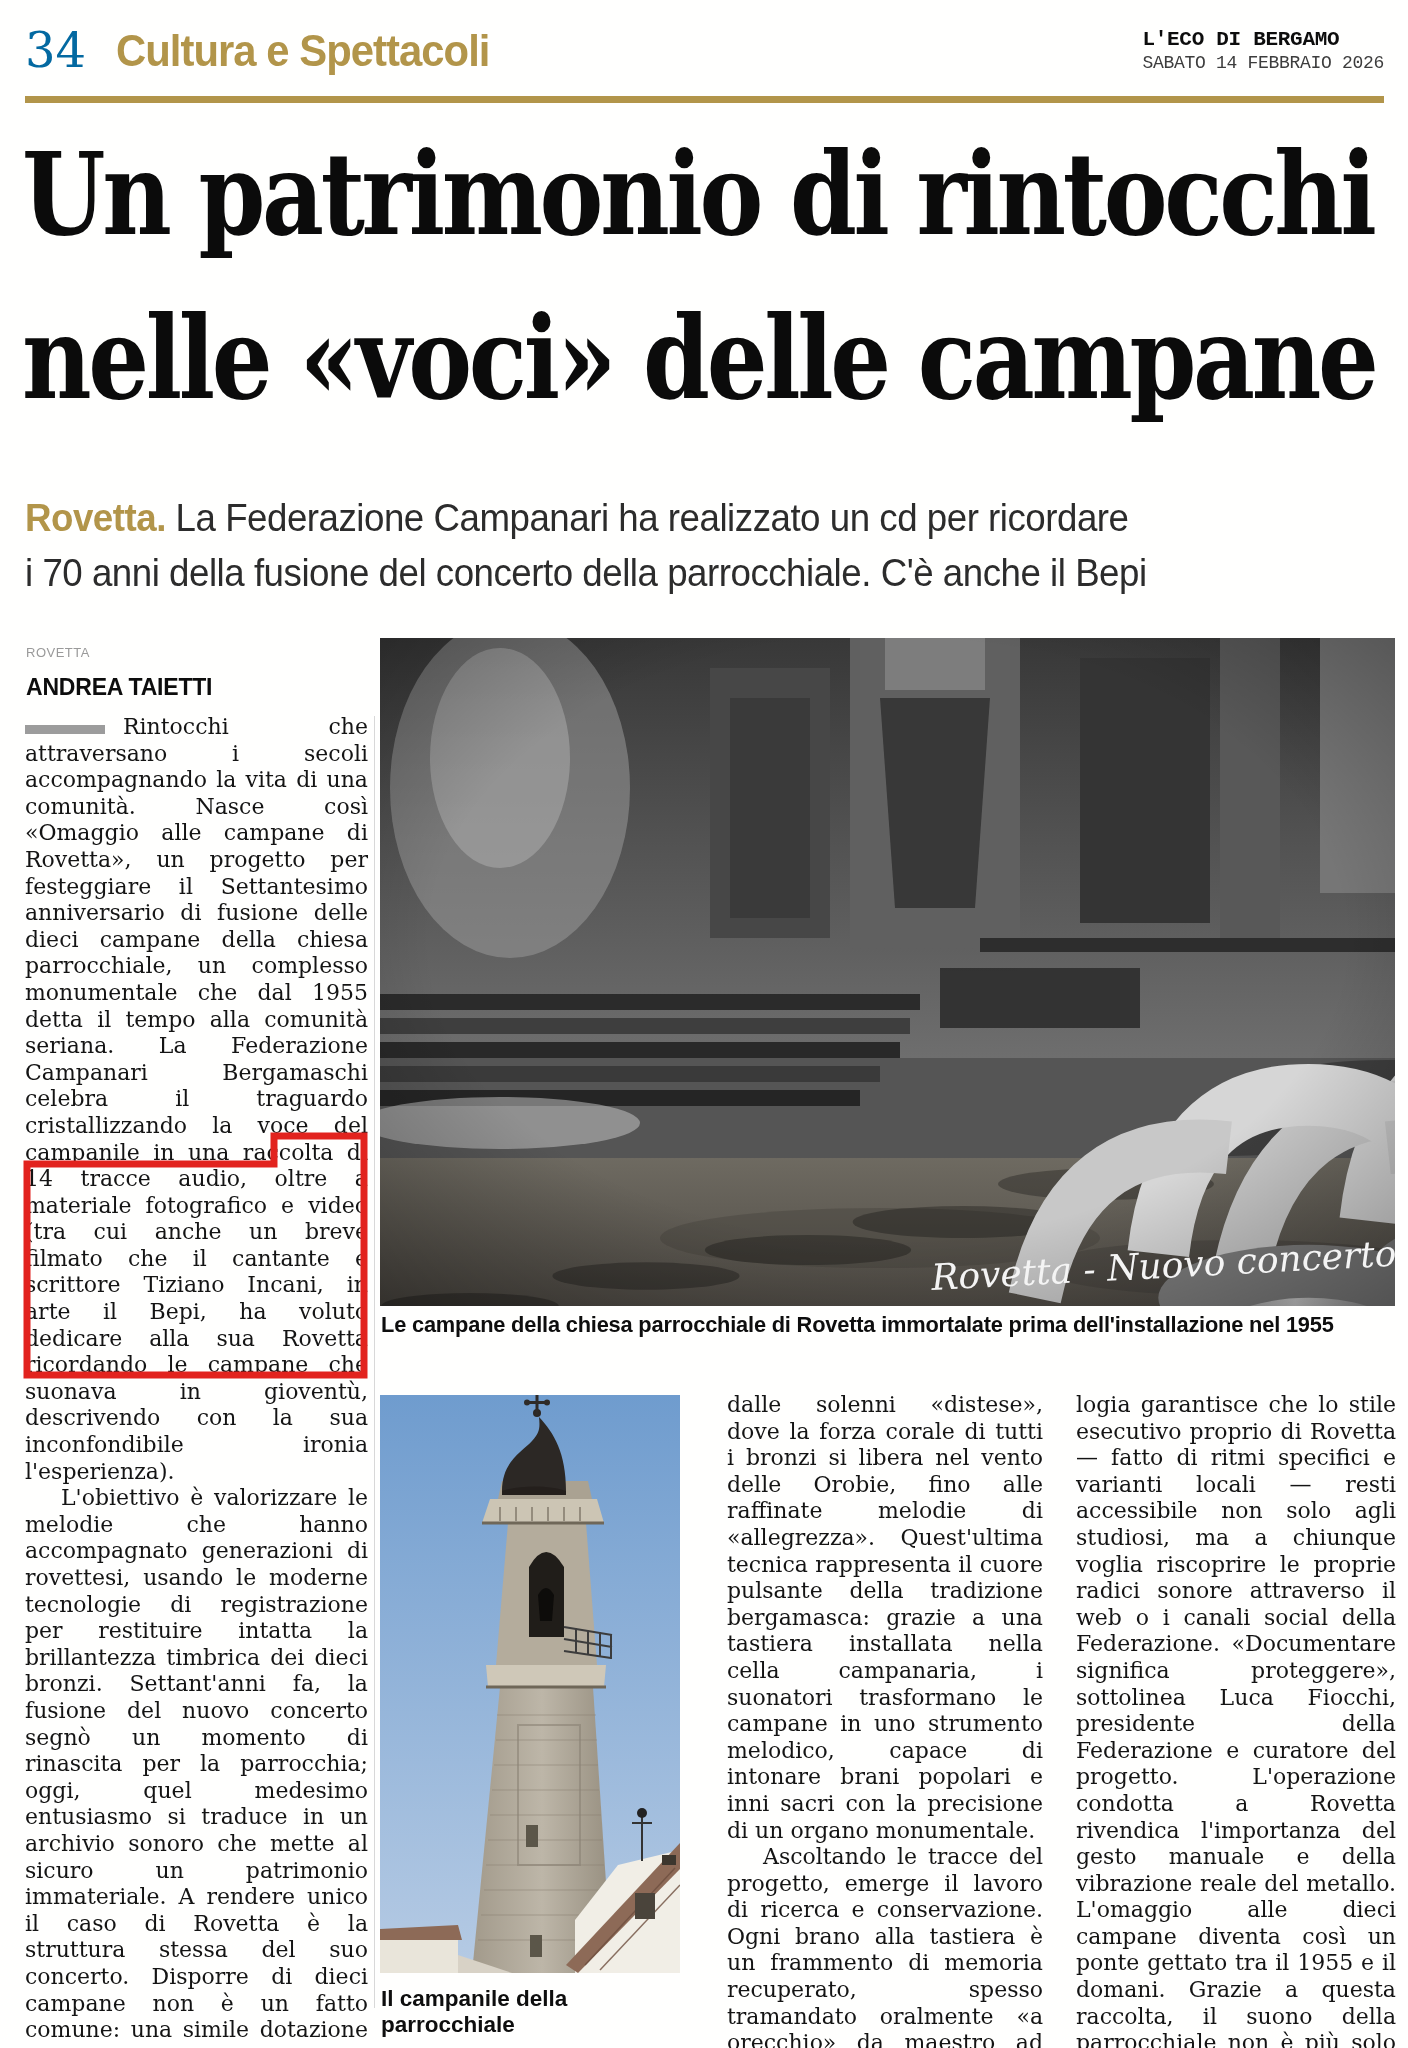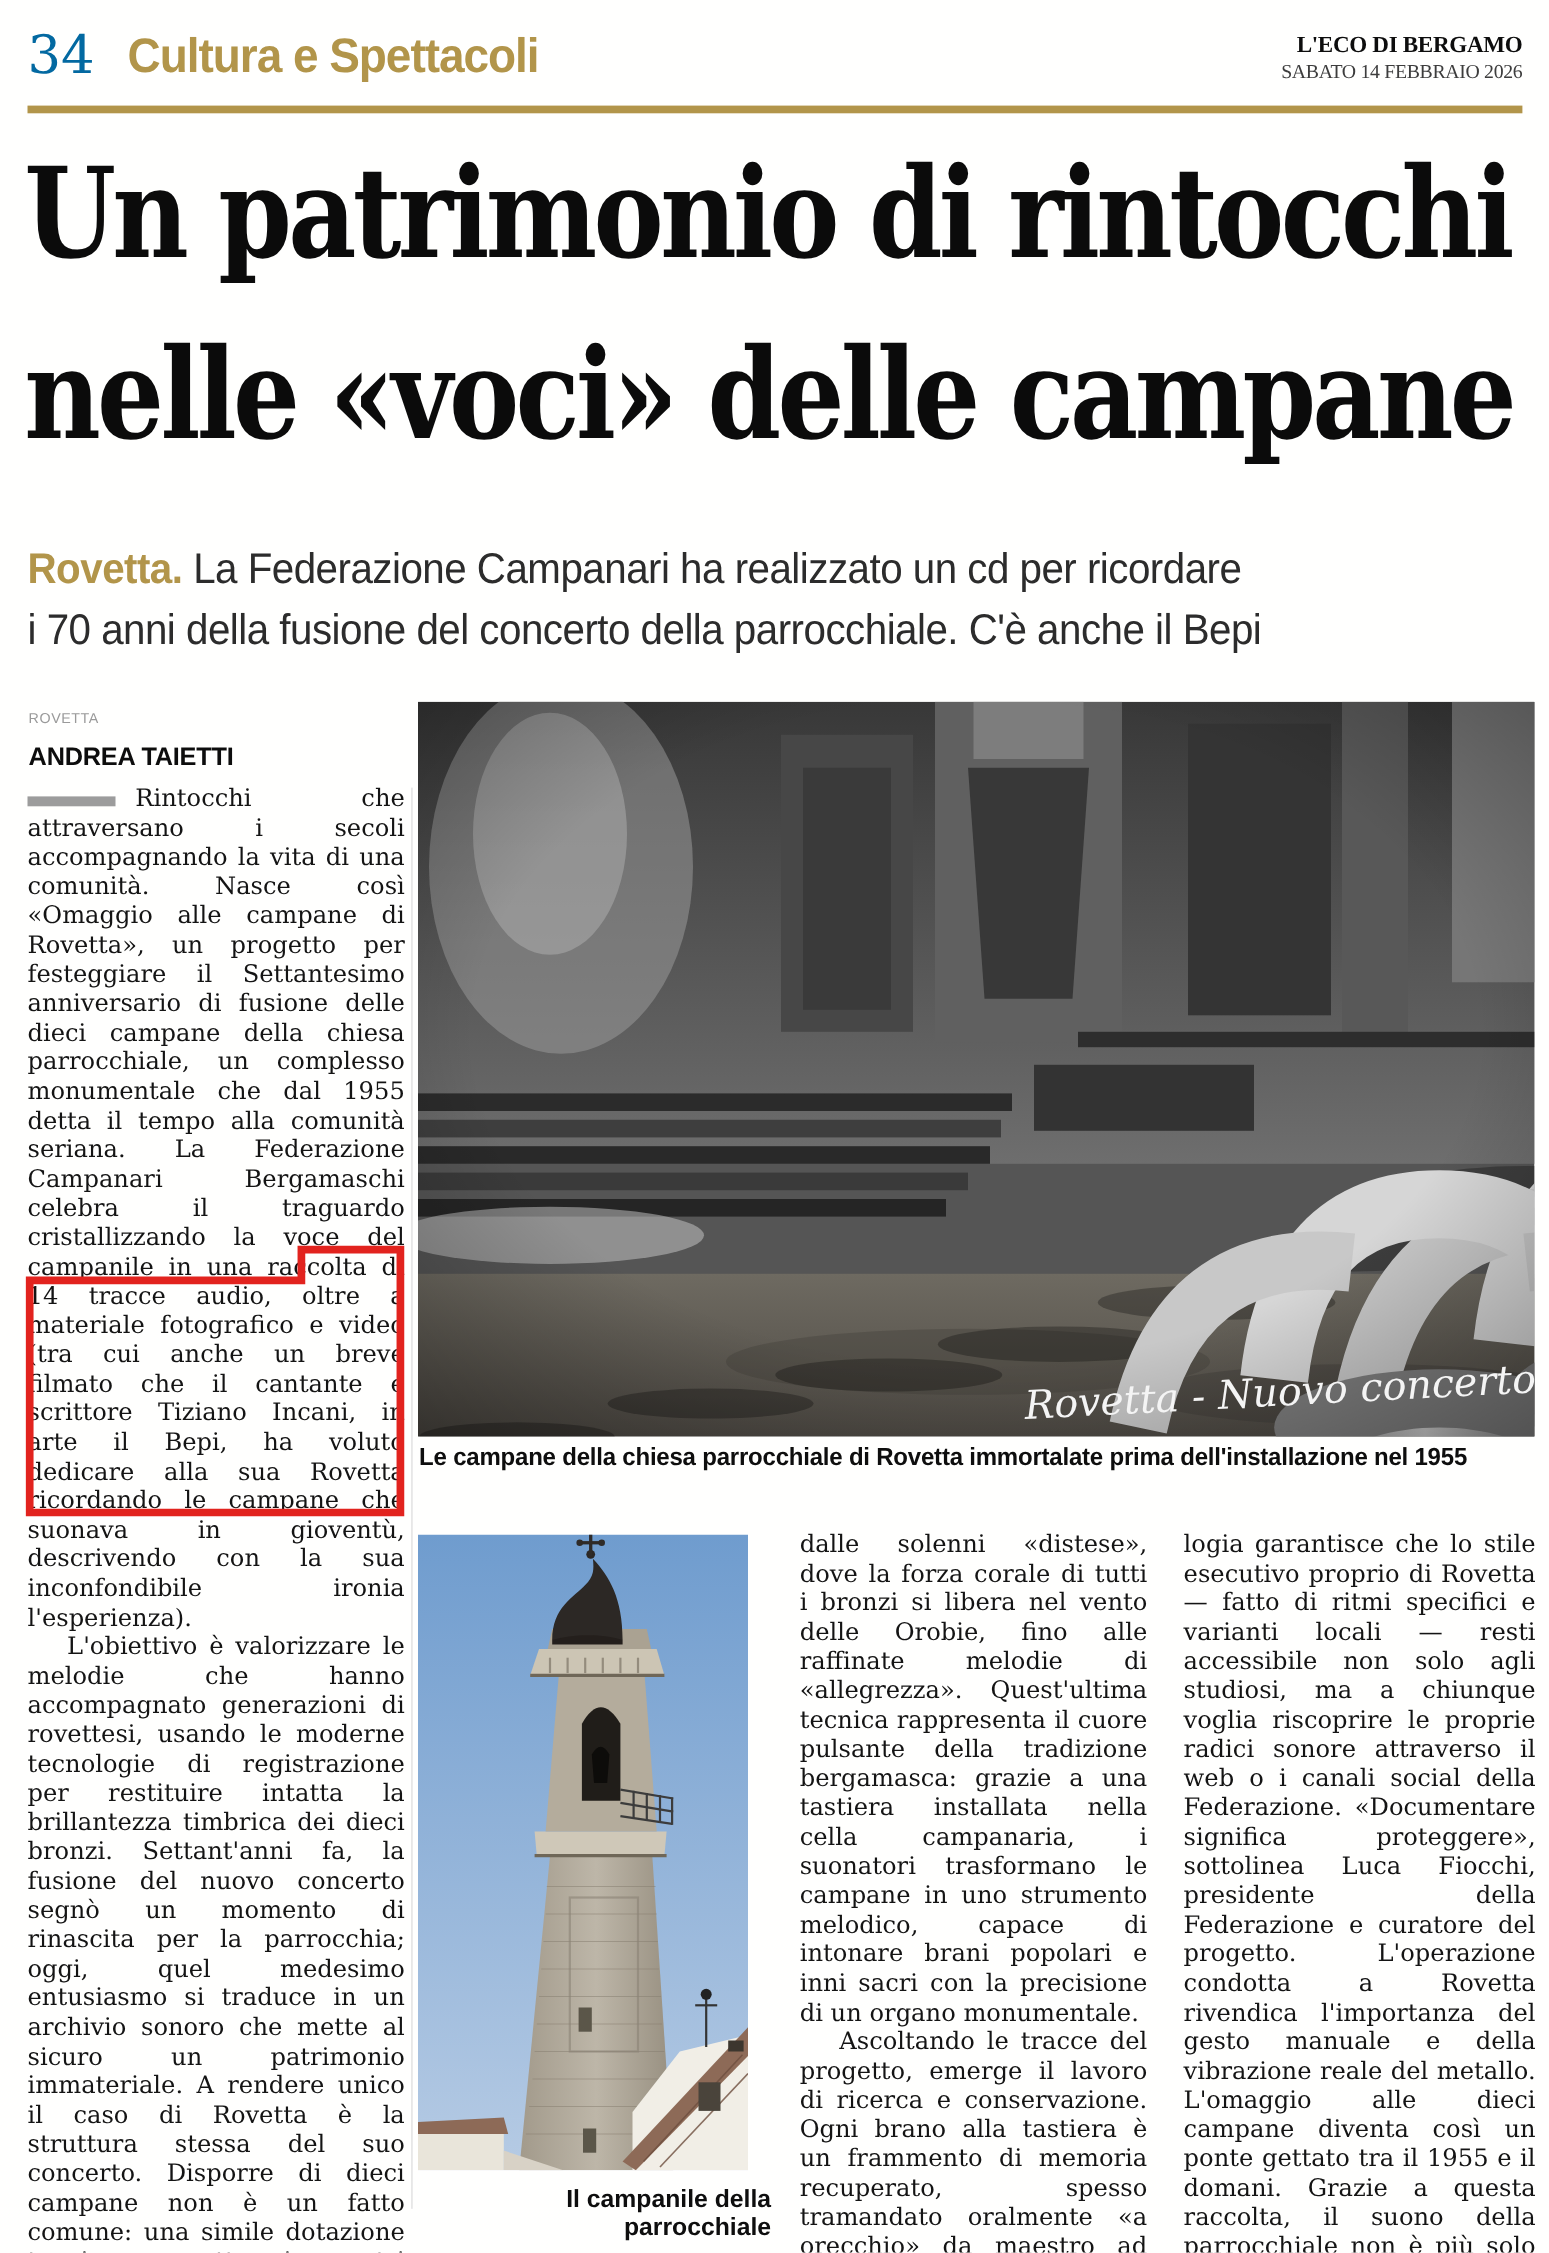--- a/index.html
+++ b/index.html
@@ -3,21 +3,21 @@
 <meta charset="utf-8">
 <style>
   html,body{margin:0;padding:0;background:#ffffff;}
   .page{position:relative;width:1408px;height:2048px;background:#fffffe;overflow:hidden;
         font-family:"DejaVu Serif",serif;color:#111;}
   
   .page-number{position:absolute;left:25px;top:22px;font-size:48px;font-weight:400;color:#0369a1;}
   .section-title{position:absolute;left:116px;top:26px;font-family:"Liberation Sans",sans-serif;
         font-weight:700;font-size:44px;letter-spacing:-1px;color:#b2954a;
         transform:scaleX(.95);transform-origin:0 0;white-space:nowrap;}
-  .masthead{position:absolute;right:24px;top:28px;text-align:right;font-family:Liberation Serif, serif;}
+  .masthead{position:absolute;right:24px;top:28px;font-family:Liberation Mono, monospace;}
   .masthead .name{font-weight:700;font-size:21px;color:#0d0d0d;letter-spacing:-0.3px;}
   .masthead .date{font-size:18px;color:#3d3d3d;margin-top:2px;letter-spacing:-0.3px;}
   .gold-rule{position:absolute;left:25px;top:96px;width:1359px;height:7px;background:#b2954a;}
   
   .headline{position:absolute;left:22px;top:112px;width:1640px;transform:scaleX(.84);
         transform-origin:0 0;font-weight:700;color:#0b0b0b;}
   .headline span{display:block;font-size:114px;line-height:164px;letter-spacing:-4px;white-space:nowrap;}
   
   .standfirst{position:absolute;left:25px;top:490px;width:1470px;transform:scaleX(.94);
         transform-origin:0 0;font-family:"Liberation Sans",sans-serif;font-size:39px;
@@ -40,21 +40,21 @@
   #col3{left:1076px;top:1392px;width:320px;height:625px;}
   .lead-bar{display:inline-block;width:80px;height:9px;background:#9c9c9c;margin-right:18px;}
   .col-rule{position:absolute;left:374px;top:716px;width:1px;height:1292px;background:#d8d8d8;}
   
   .bells-photo{position:absolute;left:380px;top:638px;width:1015px;height:668px;}
   .bells-caption{position:absolute;left:381px;top:1312px;width:1040px;
         font-family:"Liberation Sans",sans-serif;font-weight:700;font-size:22.5px;
         color:#0e0e0e;transform:scaleX(.97);transform-origin:0 0;letter-spacing:-0.2px;}
   .tower-photo{position:absolute;left:380px;top:1395px;width:300px;height:578px;}
   .tower-caption{position:absolute;left:381px;top:1986px;width:320px;
-        font-family:"Liberation Sans",sans-serif;font-weight:700;font-size:22.5px;color:#0e0e0e;text-align:right;}
+        font-family:"Liberation Sans",sans-serif;font-weight:700;font-size:22.5px;color:#0e0e0e;}
   
   .annotation-overlay{position:absolute;left:0;top:0;width:1408px;height:2048px;pointer-events:none;}
 </style>
 </head>
 <body>
 
 <div class="page">
 
   <div class="page-number">34</div>
   <div class="section-title">Cultura e Spettacoli</div>

